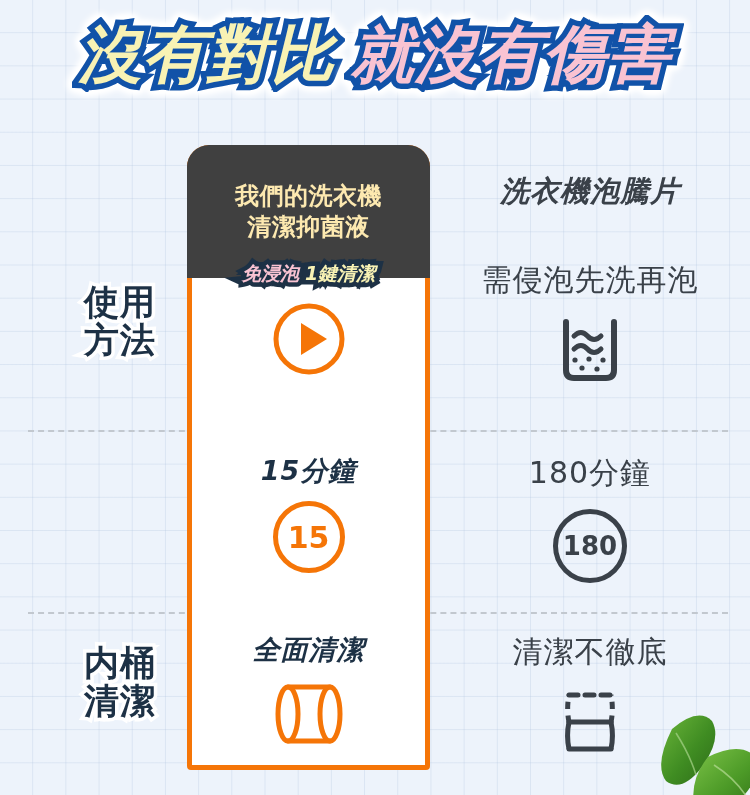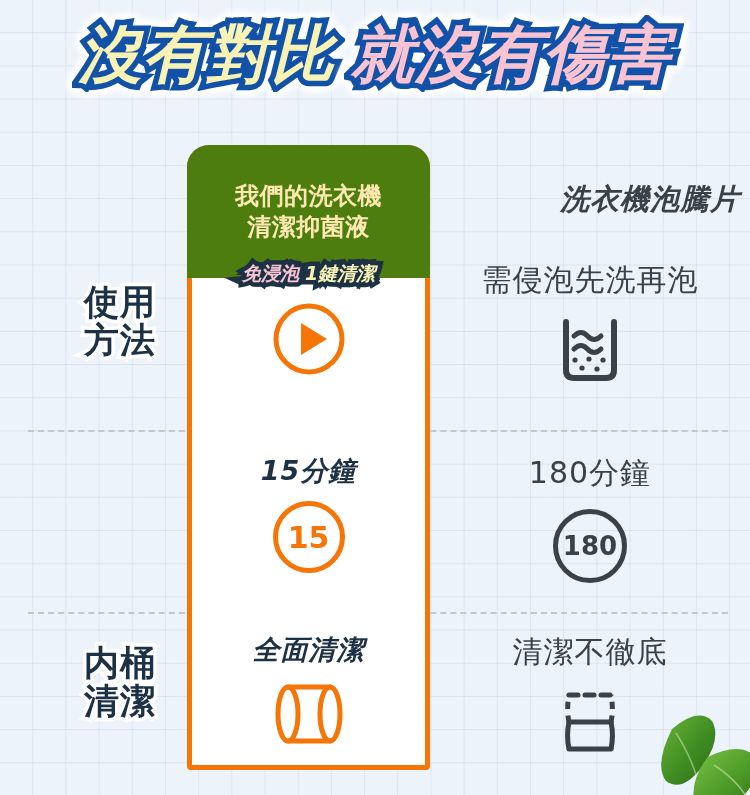--- a/index.html
+++ b/index.html
@@ -85,43 +85,43 @@
     border-radius: 22px 22px 4px 4px;
     background: #ffffff;
   }
   #product-card-header {
     position: absolute;
     left: -5px;
     top: -5px;
     width: 243px;
     height: 133px;
     box-sizing: border-box;
-    background: #4d7c0f;
+    background: #404040;
     border-radius: 22px 22px 0 0;
     display: flex;
     align-items: center;
     justify-content: center;
     text-align: center;
   }
   #product-card-header .hdr-txt {
     font-family: "DejaVu Sans", "Liberation Sans", sans-serif;
     font-size: 24px;
     font-weight: bold;
     color: #fde9b0;
     line-height: 1.28;
     letter-spacing: 0.5px;
   }
 
   
   #competitor-header {
     position: absolute;
     left: 440px;
-    top: 180px;
+    top: 172px;
     width: 300px;
-    text-align: right;
+    text-align: center;
     font-family: "DejaVu Sans", "Liberation Sans", sans-serif;
     font-size: 29px;
     font-weight: bold;
     font-style: italic;
     color: #3a4149;
     letter-spacing: 1px;
   }
 
   
   .row-divider {

